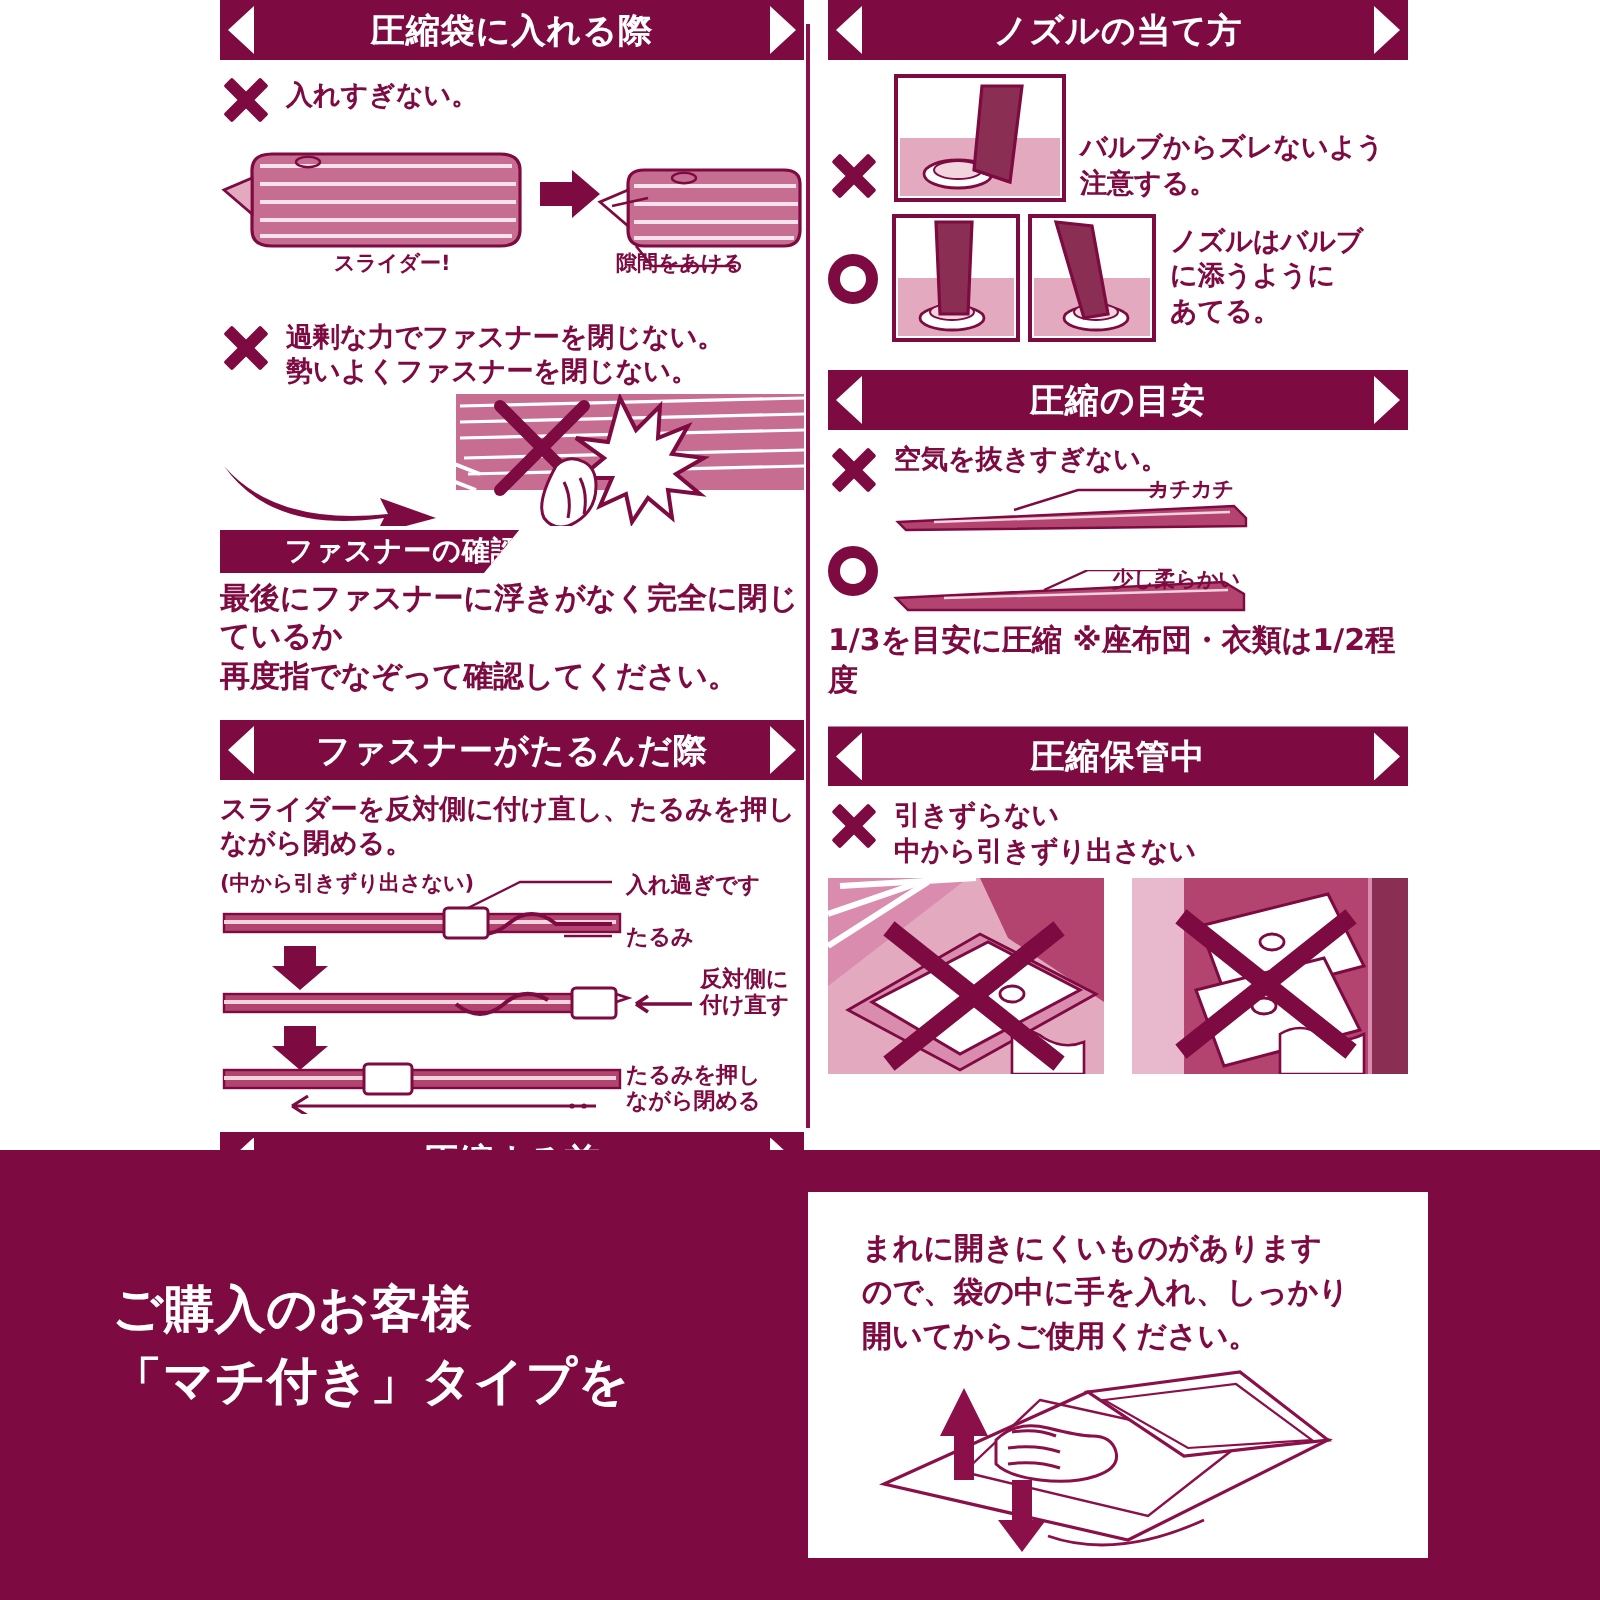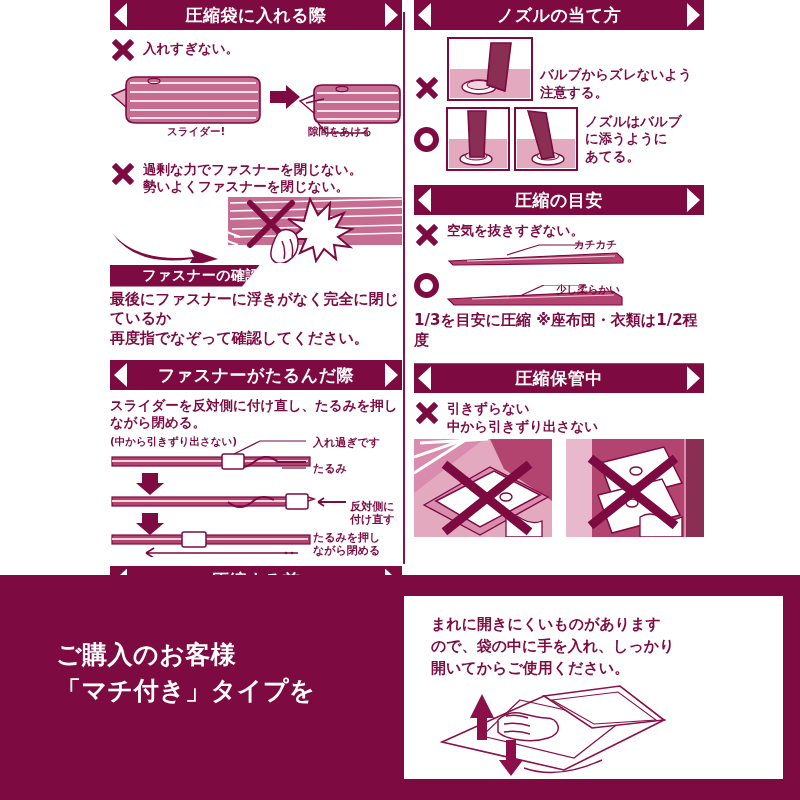--- a/index.html
+++ b/index.html
@@ -84,21 +84,21 @@
     position: absolute; left: 0; top: 575px; width: 800px; height: 225px;
     background: #7d0a40;
   }
   #banner-title {
     position: absolute; left: 56px; top: 62px;
     color: #fff; font-weight: bold; font-size: 25px; line-height: 1.45;
     letter-spacing: .5px;
   }
   #banner-card {
     position: absolute; left: 404px; top: 21px;
-    width: 379px; height: 183px; background: #fff;
+    width: 310px; height: 183px; background: #fff;
   }
   #banner-card-text {
     position: absolute; left: 27px; top: 18px;
     color: #7d0a40; font-weight: bold; font-size: 15px; line-height: 1.45;
   }
   #banner-card-fig { position: absolute; left: 20px; top: 88px; }
 
   svg { display: block; }
 </style>
 </head>
@@ -253,21 +253,21 @@
               <path d="M2 104 L198 104" stroke="#f2d4df" stroke-width="2"></path>
               <rect x="72" y="97" width="24" height="15" rx="2" fill="#ffffff" stroke="#7d0a40" stroke-width="1.5"></rect>
               <path d="M188 118 L36 118 M36 118 L44 113 M36 118 L44 123" stroke="#7d0a40" stroke-width="1.6" fill="none"></path>
               <circle cx="176" cy="118" r="1.3" fill="#7d0a40"></circle>
               <circle cx="182" cy="118" r="1.3" fill="#7d0a40"></circle>
             </g>
           </svg>
 
           <div class="tiny-r" style="position:absolute;left:203px;top:1px;">入れ過ぎです</div>
           <div class="tiny-r" style="position:absolute;left:203px;top:27px;">たるみ</div>
-          <div class="tiny-r" style="position:absolute;left:240px;top:65px;text-align:center;">
+          <div class="tiny-r" style="position:absolute;left:240px;top:48px;">
             <div>反対側に</div>
             <div>付け直す</div>
           </div>
           <div class="tiny-r" style="position:absolute;left:203px;top:96px;">
             <div>たるみを押し</div>
             <div>ながら閉める</div>
           </div>
         </div>
       </div>
 

